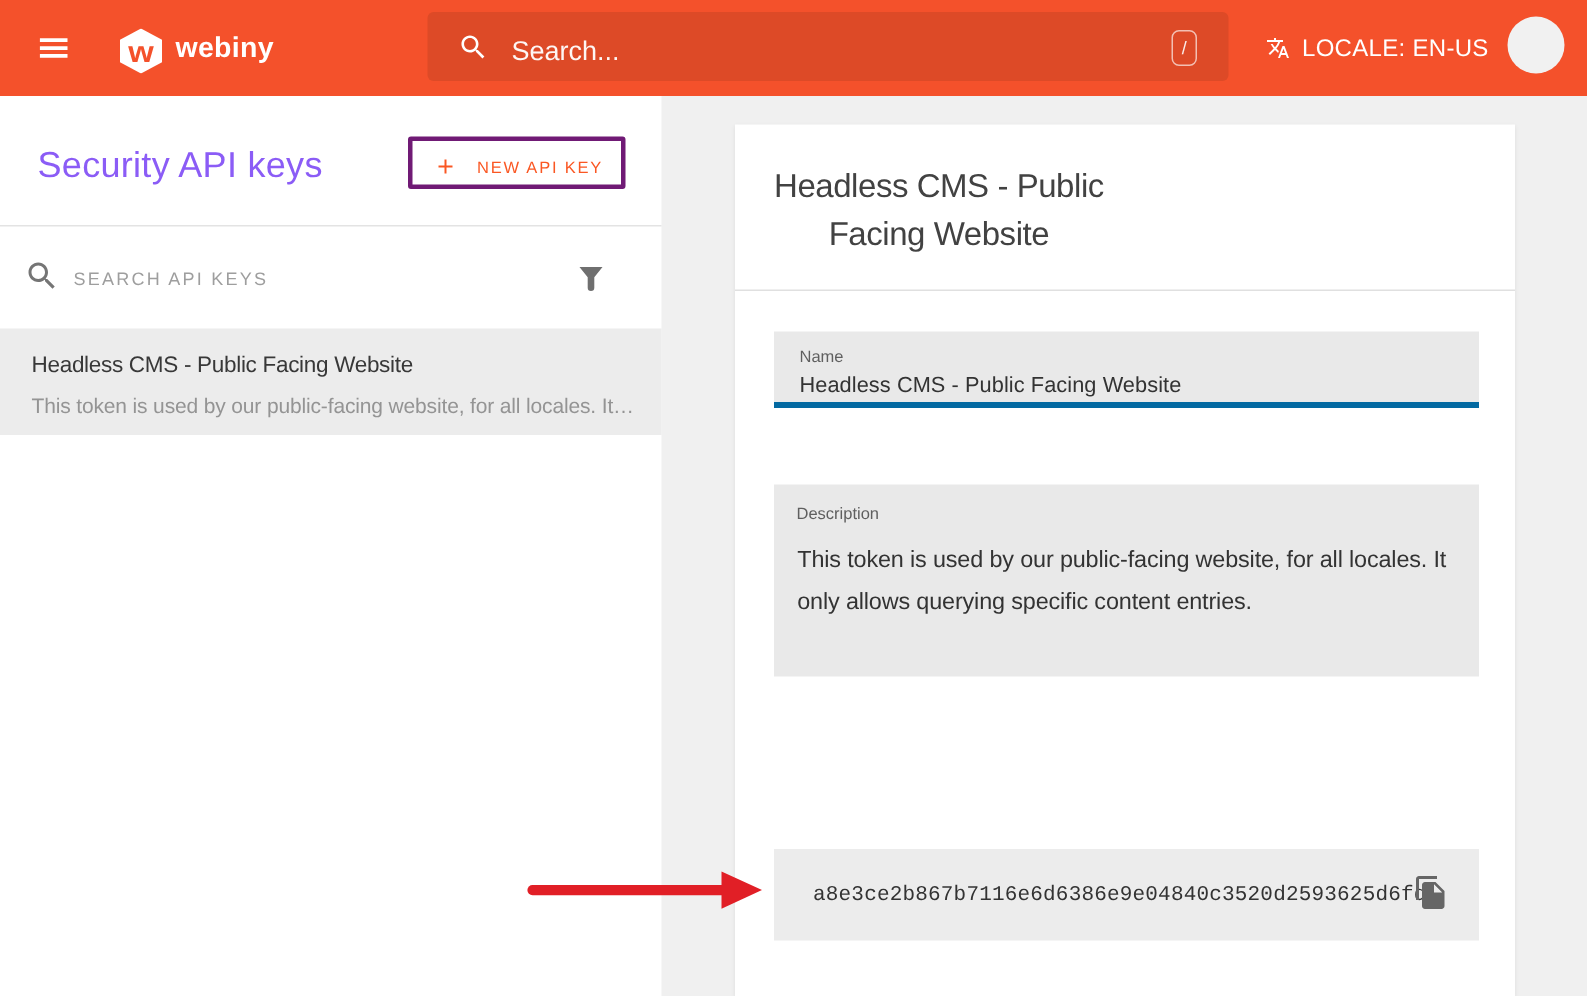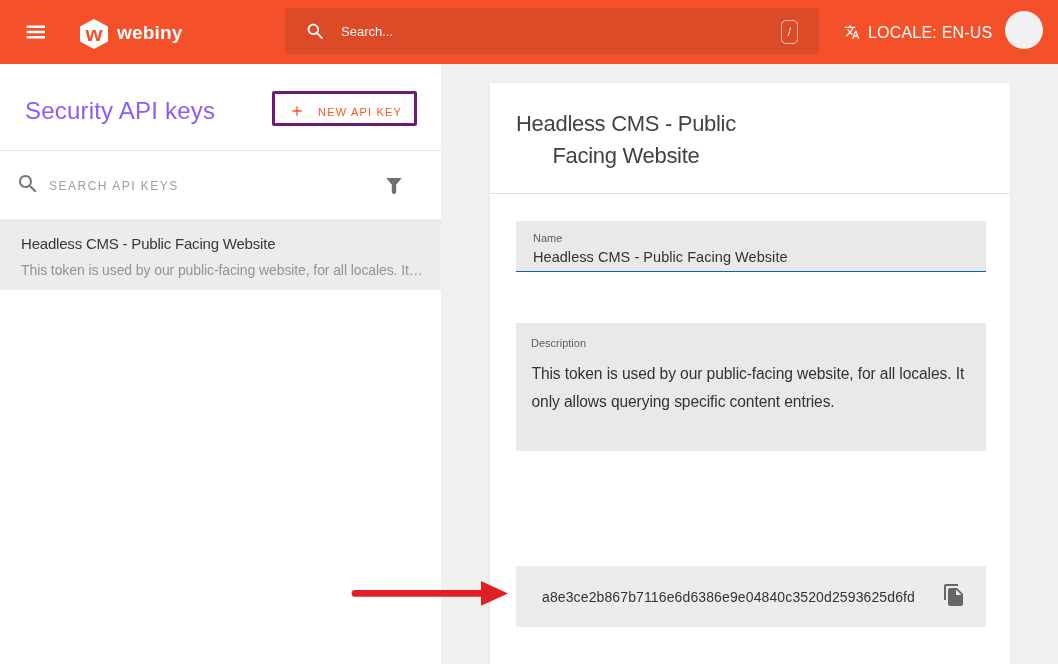--- a/index.html
+++ b/index.html
@@ -2,21 +2,21 @@
 <html><head>
 <meta charset="utf-8">
 <style>
 * { margin:0; padding:0; box-sizing:border-box; }
 html,body { width:1058px; height:664px; font-family:"Liberation Sans",sans-serif; background:#fff; overflow:hidden; position:relative; }
 .abs { position:absolute; }
 
 
 #header { position:absolute; left:0; top:0; width:1058px; height:64px; background:#f4512b; }
 #searchbar { position:absolute; left:285px; top:8px; width:534px; height:46px; background:#dd4a27; border-radius:4px; }
-#searchtext { position:absolute; left:341px; top:23.5px; font-size:13px; color:rgba(255,255,255,0.95); letter-spacing:0;text-align:center; }
+#searchtext { position:absolute; left:341px; top:23.5px; font-size:18px; color:rgba(255,255,255,0.95); letter-spacing:0;text-align:center; }
 #slash { position:absolute; left:781px; top:20px; width:17px; height:24px; border:1px solid rgba(255,255,255,0.65); border-radius:5px; color:rgba(255,255,255,0.9); font-size:12px; text-align:center; line-height:22px; }
 #locale { position:absolute; left:868px; top:24.5px; font-size:16px; line-height:15px; letter-spacing:0.2px; color:#fff; }
 #avatar { position:absolute; left:1005px; top:11px; width:38px; height:38px; border-radius:50%; background:#f1f1f1; }
 #logotext { position:absolute; left:117px; top:22px; font-size:19px; font-weight:bold; color:#fff; letter-spacing:0.2px; }
 
 
 #ltitle { position:absolute; left:25px; top:97px; font-size:24px; color:#8b5cf6; letter-spacing:0.2px; }
 #newbtn { position:absolute; left:272px; top:91px; width:145px; height:35px; border:3px solid #701a75; border-radius:2px; color:#fa5723; }
 #newbtn .txt { position:absolute; left:43px; top:12px; font-size:11px; letter-spacing:1.2px; font-weight:normal; }
 .divider { position:absolute; background:#e3e3e3; height:1px; }
@@ -24,28 +24,28 @@
 #listitem { position:absolute; left:0; top:219px; width:441px; height:71px; background:#ececec; }
 #listitem .t1 { position:absolute; left:21px; top:16px; font-size:15px; color:#383838; letter-spacing:-0.2px; }
 #listitem .t2 { position:absolute; left:21px; top:43px; font-size:14px; color:#949494; letter-spacing:-0.1px; }
 
 
 #rightbg { position:absolute; left:441px; top:64px; width:617px; height:600px; background:#f0f0f0; }
 #card { position:absolute; left:490px; top:83px; width:520px; height:581px; background:#fff; box-shadow:0 1px 3px rgba(0,0,0,0.08); }
 #cardtitle { position:absolute; left:516px; top:108px; font-size:22px; line-height:32px; color:#424242; letter-spacing:-0.3px;text-align:center; }
 #carddiv { position:absolute; left:490px; top:193px; width:520px; height:1px; background:#e0e0e0; }
 .field { position:absolute; left:516px; width:470px; background:#e9e9e9; }
-#namebox { top:221px; height:51px; border-bottom:1px solid #0369a1;text-align:right; }
+#namebox { top:221px; height:51px; border-bottom:4px solid #0369a1;text-align:right; }
 #namebox .lbl { position:absolute; left:17px; top:11px; font-size:11px; color:#5f5f5f; }
 #namebox .val { position:absolute; left:17px; top:28px; font-size:14.5px; color:#333; letter-spacing:0.05px; }
 #descbox { top:323px; height:128px; }
 #descbox .lbl { position:absolute; left:15px; top:14px; font-size:11px; color:#5f5f5f; }
 #descbox .val { position:absolute; left:15.5px; top:37px; font-size:15.6px; line-height:28px; color:#333; letter-spacing:-0.1px; }
 #tokenlbl { position:absolute; left:516px; top:541px; font-size:15px; color:#4c1d95;margin-top:26px; }
-#tokenbox { top:566px; height:61px; background:#ececec; }
+#tokenbox { top:566px; height:61px; background:#ececec;font-family:Liberation Mono, monospace; }
 #tokenbox .val { position:absolute; left:26px; top:23px; font-size:14px; color:#333; letter-spacing:0.12px; }
 </style>
 </head>
 <body>
 
 <div id="rightbg"></div>
 
 <div id="header">
   <svg class="abs" style="left:24px;top:20px" width="24" height="24" viewBox="0 0 24 24">
       <path fill="#fff" d="M2.6 5.5h18.4v2.5H2.6zM2.6 10.75h18.4v2.5H2.6zM2.6 16h18.4v2.5H2.6z"></path>

